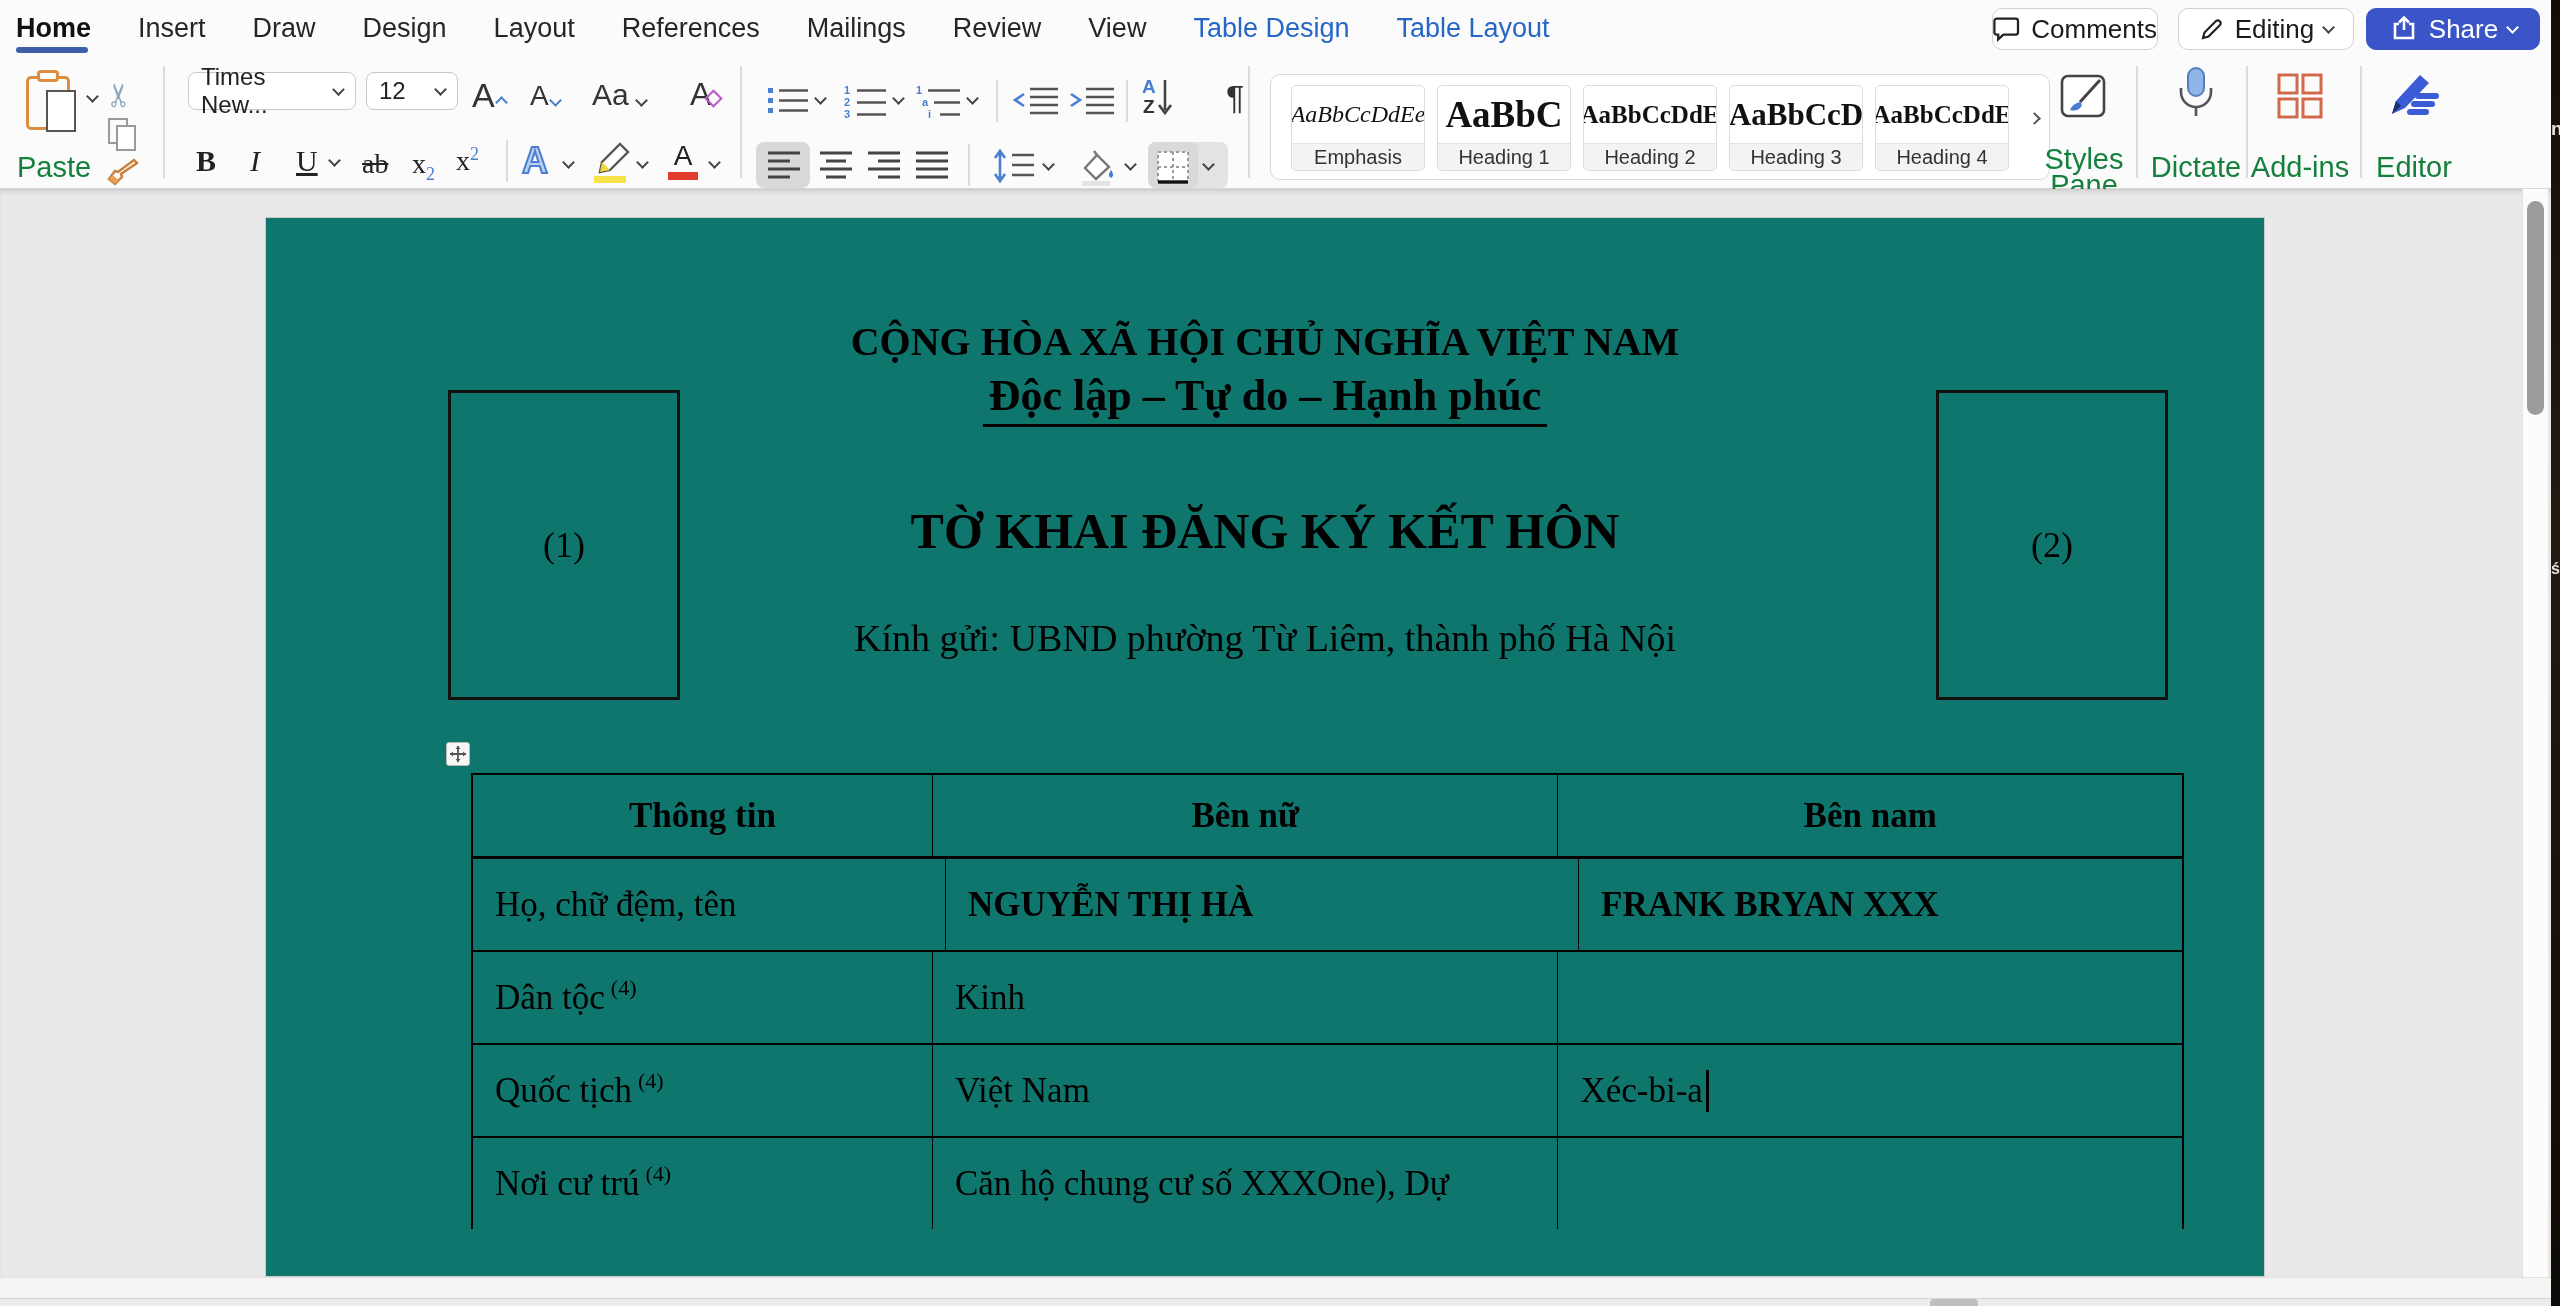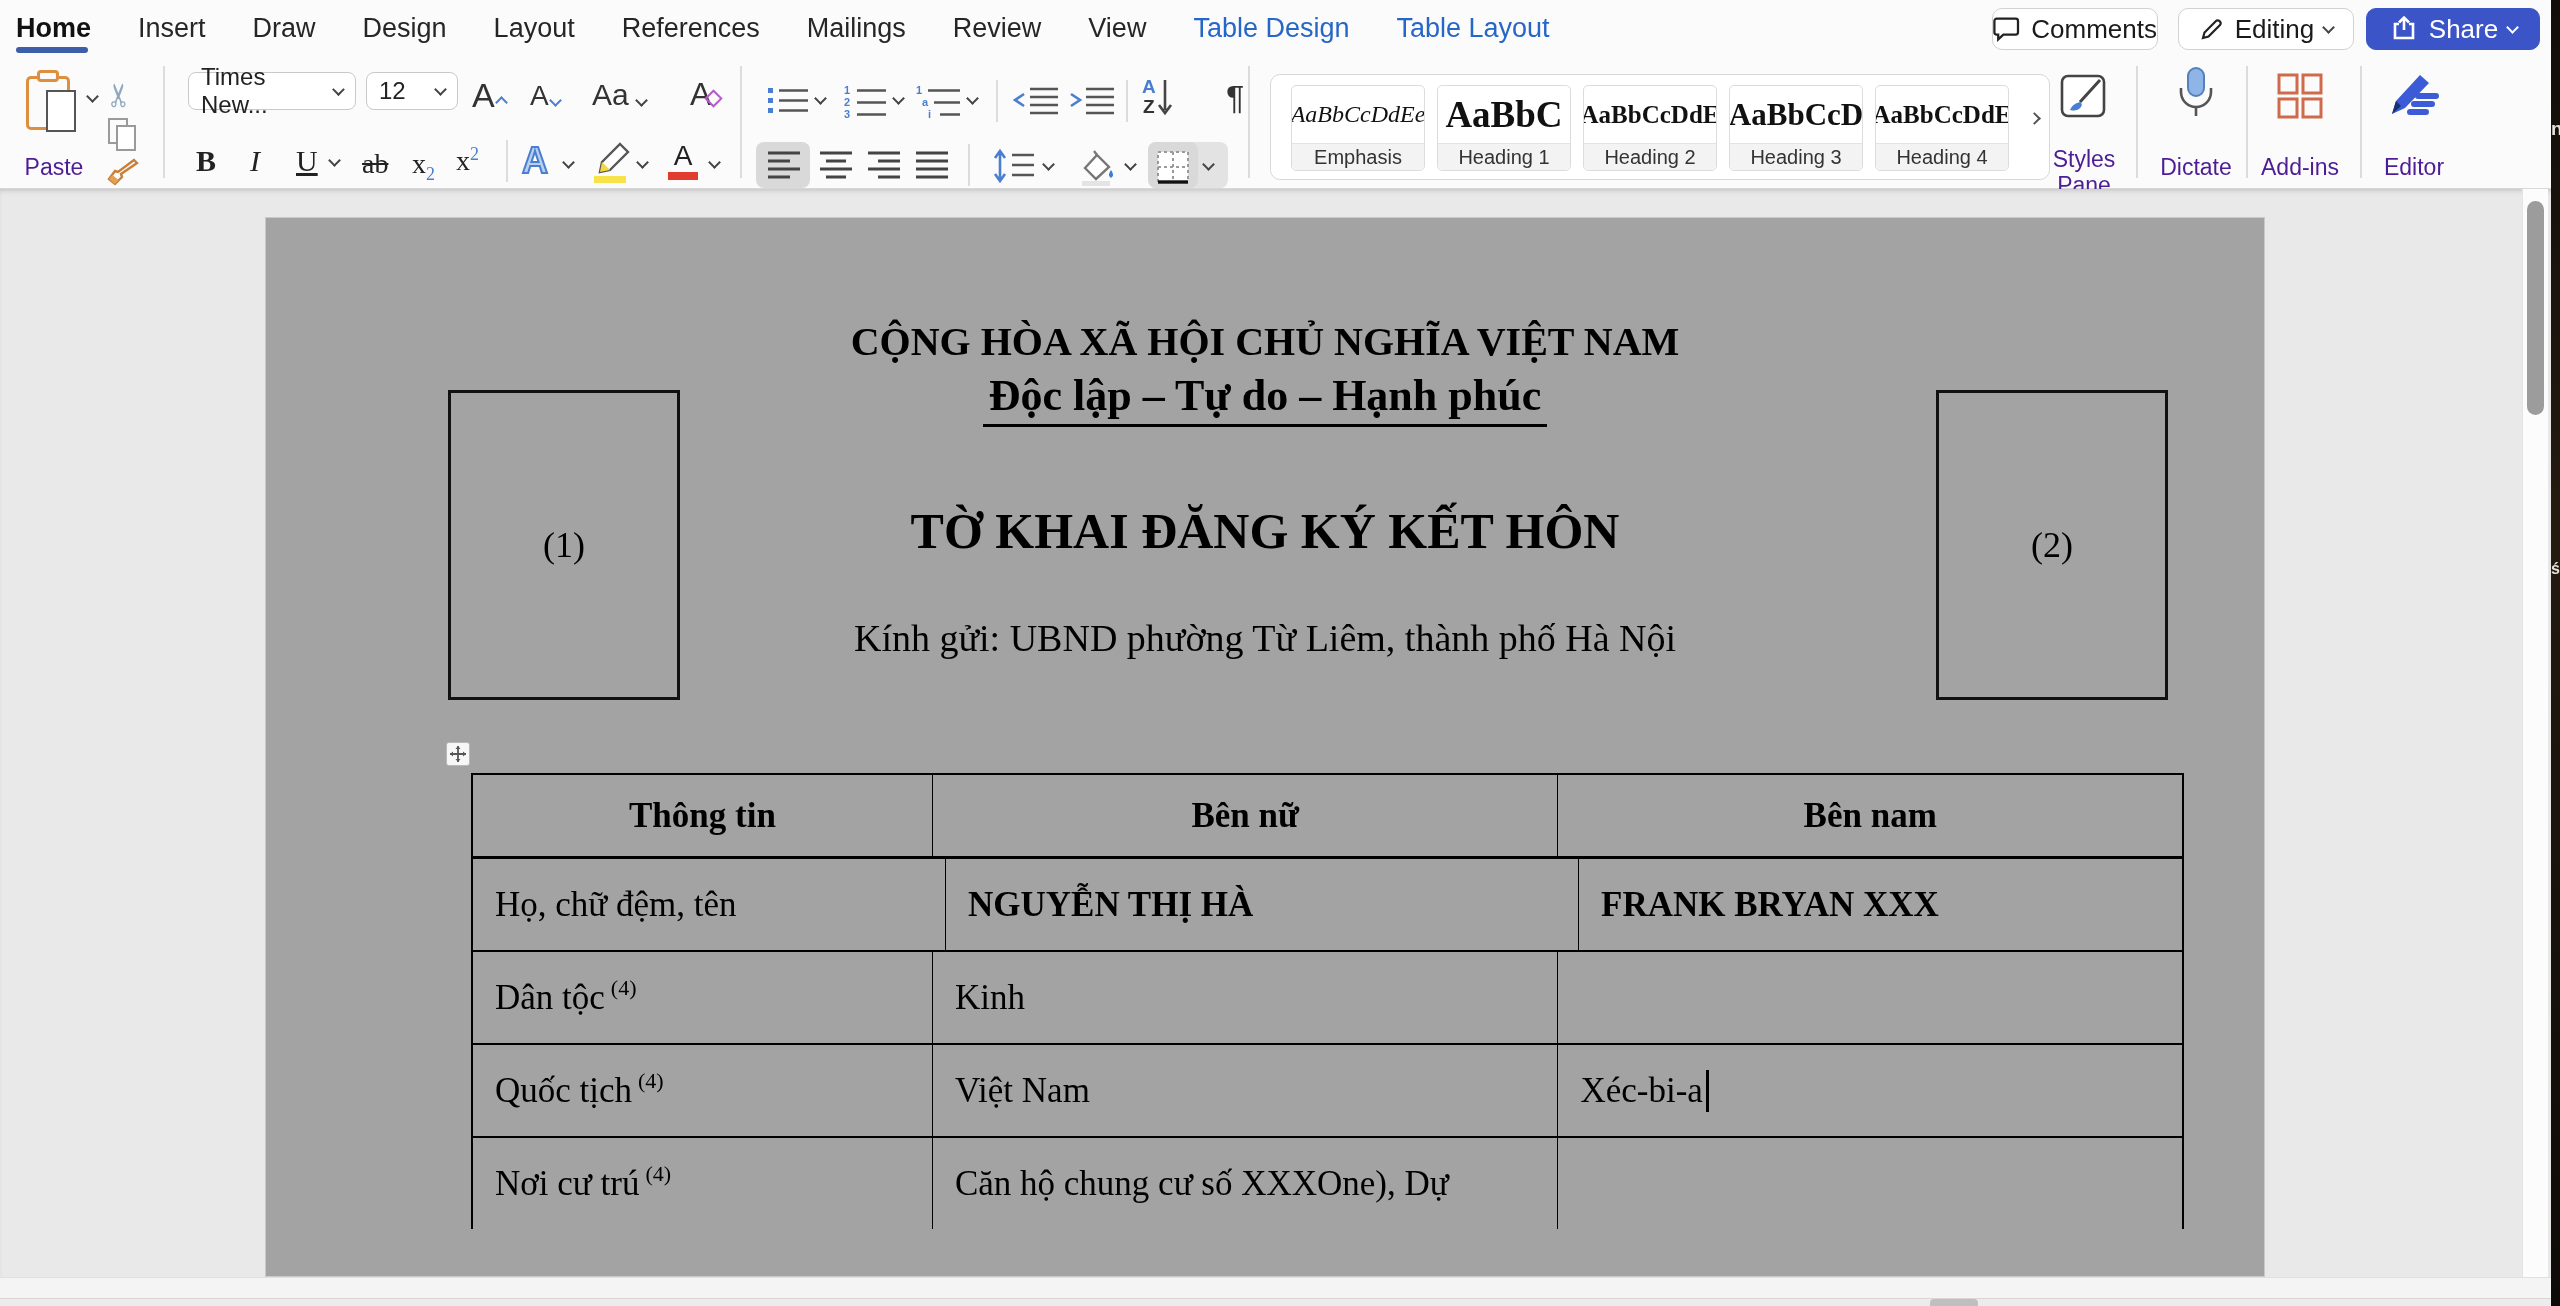--- a/index.html
+++ b/index.html
@@ -25,39 +25,39 @@
   .chev { display:inline-block; width:9px; height:9px; border-right:2.5px solid #444; border-bottom:2.5px solid #444; transform:rotate(45deg); margin-top:-4px; }
   .chev.white { border-color:#fff; }
   .chev.blue { border-color:#4a7ed0; }
   .chev.up { transform:rotate(225deg); margin-top:4px; }
 
   
   #ribbon { position:absolute; left:0; top:56px; width:2551px; height:133px; background:#fbfbfb; border-bottom:1.5px solid #d8d8d8; }
   .rit { position:absolute; } 
   .sep { position:absolute; width:1.5px; background:#dcdcdc; top:10px; height:112px; }
   .ssep { position:absolute; width:1.5px; background:#dcdcdc; height:42px; }
-  .riclabel { font-size:23px; color:#4c1d95; text-align:center; line-height:26px; }
+  .riclabel { font-size:29px; color:#15803d; text-align:center; line-height:26px; }
   .fontbox { border:1.5px solid #c9c9c9; border-radius:8px; background:#fff; display:flex; align-items:center;
              padding:0 12px; font-size:24px; color:#222; height:38px; justify-content:space-between; }
   .selpill { position:absolute; background:#d9d9d9; border-radius:8px; }
 
   
   #gallery { position:absolute; left:1270px; top:18px; width:780px; height:106px; background:#fff; border:1.5px solid #d8d8d8; border-radius:10px; }
   .stylecard { position:absolute; top:10px; width:134px; height:86px; border:1px solid #dcdcdc; border-radius:5px; overflow:hidden; background:#fff; }
   .stylecard .sample { height:57px; display:flex; align-items:center; justify-content:center; font-family:"Liberation Serif", serif; color:#111; white-space:nowrap; overflow:hidden; }
   .stylecard .slabel { height:28px; background:#f3f3f3; border-top:1px solid #e3e3e3; font-size:20px; color:#333; display:flex; align-items:center; justify-content:center; }
   .s-emphasis .sample { font-style:italic; font-size:24px; }
   .s-h1 .sample { font-weight:bold; font-size:37px; }
   .s-h2 .sample { font-weight:bold; font-size:25px; }
   .s-h3 .sample { font-weight:bold; font-size:31px; }
   .s-h4 .sample { font-weight:bold; font-size:25px; }
 
   
   #canvas { position:absolute; left:0; top:189px; width:2551px; height:1088px; background:#e9e9e9; box-shadow:inset 0 4px 6px -4px rgba(0,0,0,.25); }
-  #page { position:absolute; left:265px; top:28px; width:2000px; height:1060px; background:#a3a3a3; border:1px solid #c9c9c9; overflow:hidden; font-family:"Liberation Serif","DejaVu Serif",serif; color:#000; }
+  #page { position:absolute; left:265px; top:28px; width:2000px; height:1060px; background:#0f766e; border:1px solid #c9c9c9; overflow:hidden; font-family:"Liberation Serif","DejaVu Serif",serif; color:#000; }
 
   .docline { position:absolute; left:0; width:100%; text-align:center; }
   #doc-h1 { top:100px; font-size:40px; font-weight:bold; }
   #doc-h2 { top:152px; font-size:44px; font-weight:bold; }
   #doc-h2 span { border-bottom:3.5px solid #000; padding:0 6px 4px 6px; }
   #doc-title { top:284px; font-size:50px; font-weight:bold; }
   #doc-recipient { top:398px; font-size:38px; }
 
   .photobox { position:absolute; top:172px; width:232px; height:310px; border:3px solid #111; display:flex; align-items:center; justify-content:center; font-size:36px; }
   #photobox-1 { left:182px; } #photobox-2 { left:1670px; }

